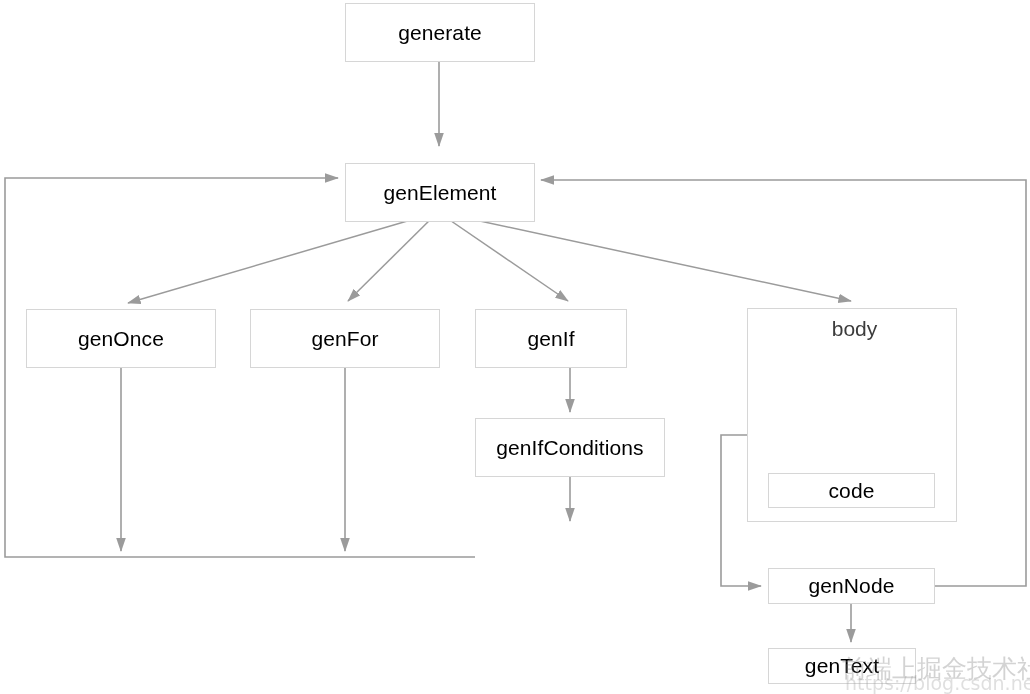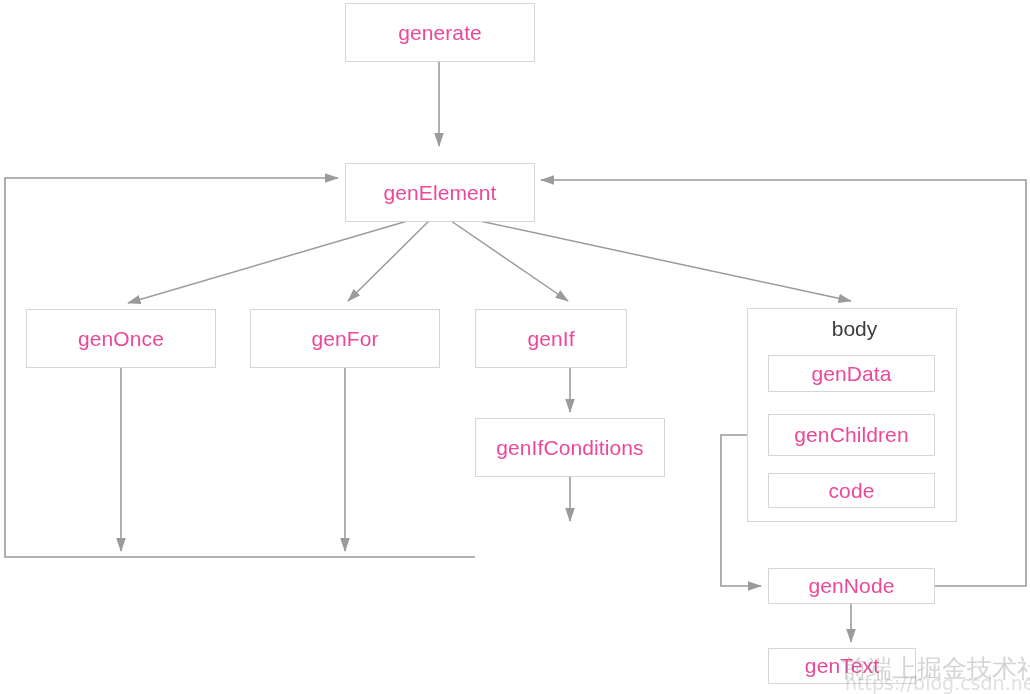--- a/index.html
+++ b/index.html
@@ -24,21 +24,21 @@
     pointer-events: none;
   }
   .node {
     position: absolute;
     box-sizing: border-box;
     border: 1px solid #d6d6d6;
     background: #ffffff;
     display: flex;
     align-items: center;
     justify-content: center;
-    color: #ec4899;
+    color: #000000;
     font-size: 21px;
     font-family: "Liberation Sans", sans-serif;
     white-space: nowrap;
     letter-spacing: 0.1px;
   }
   .group-node {
     position: absolute;
     box-sizing: border-box;
     border: 1px solid #d6d6d6;
     background: #ffffff;
@@ -138,27 +138,21 @@
   </div>
 
   <div class="node" style="left:768px; top:648px; width:148px; height:36px;">
     <span>genText</span>
   </div>
 
   <div class="group-node" style="left:747px; top:308px; width:210px; height:214px;">
     <div class="group-title">body</div>
   </div>
 
-  <div class="node" style="left:768px; top:355px; width:167px; height:37px;">
-    <span>genData</span>
-  </div>
 
-  <div class="node" style="left:768px; top:414px; width:167px; height:42px;">
-    <span>genChildren</span>
-  </div>
 
   <div class="node" style="left:768px; top:473px; width:167px; height:35px;">
     <span>code</span>
   </div>
 
   <div class="watermark" style="left:842px; top:652px;">前端上掘金技术社区</div>
   <div class="watermark-url" style="left:845px; top:672px;">https://blog.csdn.net/cy33</div>
 
 </div>
 

